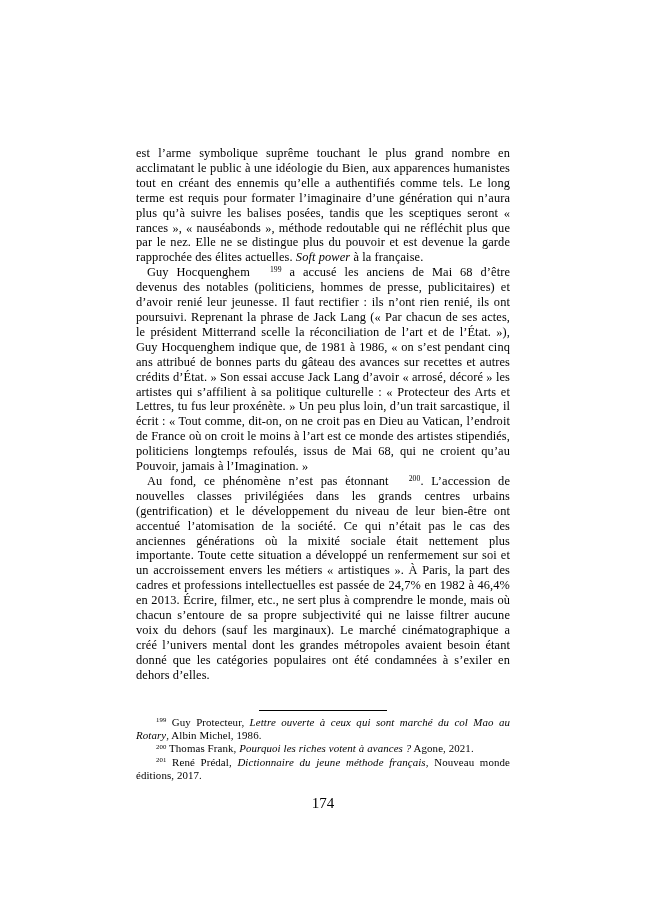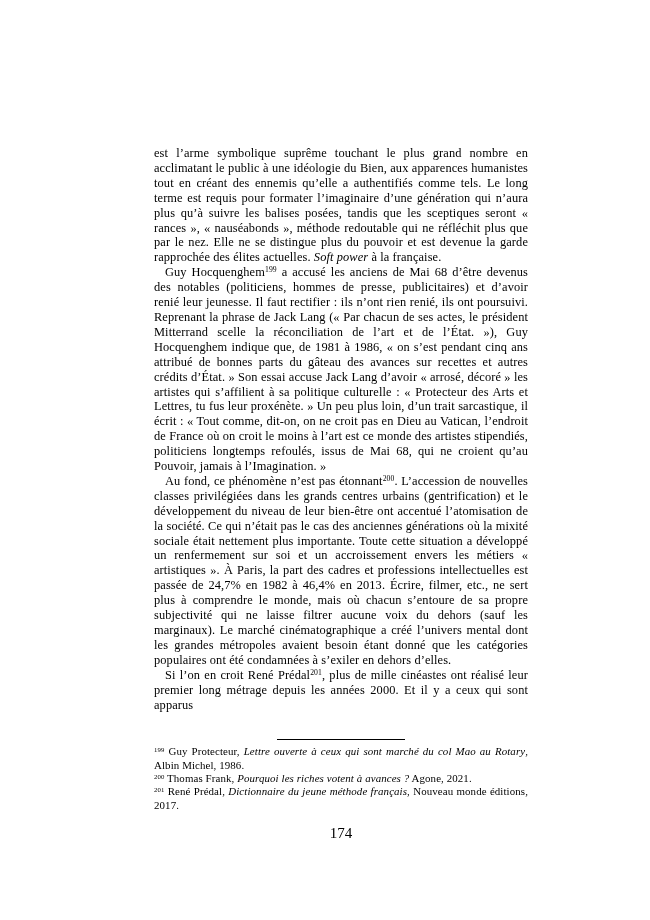--- a/index.html
+++ b/index.html
@@ -11,40 +11,41 @@
     position: relative;
     width: 650px;
     height: 920px;
     background: #ffffff;
     color: #000000;
     font-family: "Liberation Serif", "DejaVu Serif", serif;
     overflow: hidden;
   }
   .text-block {
     position: absolute;
-    left: 154px;
+    left: 136px;
     top: 146px;
     width: 374px;
   }
   .para {
     margin: 0;
     text-align: justify;
     font-size: 12.4px;
     line-height: 14.9px;
     letter-spacing: 0.1px;
   }
   .para.indent {
     text-indent: 11px;
   }
   sup {
     font-size: 0.62em;
     line-height: 0;
     vertical-align: baseline;
     position: relative;
     top: -0.5em;
+    margin-left: 20px;
   }
   em {
     font-style: italic;
   }
   .footnote-sep {
     margin-top: 27px;
     margin-bottom: 5px;
     width: 128px;
     border: 0;
     border-top: 1px solid #000000;
@@ -65,21 +66,20 @@
 </style>
 </head>
 <body>
 
 <div class="page">
   <div class="text-block">
     <div>
         <p class="para"><span>est l’arme symbolique suprême touchant le plus grand nombre en acclimatant le public à une idéologie du Bien, aux apparences humanistes tout en créant des ennemis qu’elle a authentifiés comme tels. Le long terme est requis pour formater l’imaginaire d’une génération qui n’aura plus qu’à suivre les balises posées, tandis que les sceptiques seront « rances », « nauséabonds », méthode redoutable qui ne réfléchit plus que par le nez. Elle ne se distingue plus du pouvoir et est devenue la garde rapprochée des élites actuelles. </span><em>Soft power</em><span> à la française.</span></p>
         <p class="para indent"><span>Guy Hocquenghem</span><sup>199</sup><span> a accusé les anciens de Mai 68 d’être devenus des notables (politiciens, hommes de presse, publicitaires) et d’avoir renié leur jeunesse. Il faut rectifier : ils n’ont rien renié, ils ont poursuivi. Reprenant la phrase de Jack Lang (« Par chacun de ses actes, le président Mitterrand scelle la réconciliation de l’art et de l’État. »), Guy Hocquenghem indique que, de 1981 à 1986, « on s’est pendant cinq ans attribué de bonnes parts du gâteau des avances sur recettes et autres crédits d’État. » Son essai accuse Jack Lang d’avoir « arrosé, décoré » les artistes qui s’affilient à sa politique culturelle : « Protecteur des Arts et Lettres, tu fus leur proxénète. » Un peu plus loin, d’un trait sarcastique, il écrit : « Tout comme, dit-on, on ne croit pas en Dieu au Vatican, l’endroit de France où on croit le moins à l’art est ce monde des artistes stipendiés, politiciens longtemps refoulés, issus de Mai 68, qui ne croient qu’au Pouvoir, jamais à l’Imagination. »</span></p>
         <p class="para indent"><span>Au fond, ce phénomène n’est pas étonnant</span><sup>200</sup><span>. L’accession de nouvelles classes privilégiées dans les grands centres urbains (gentrification) et le développement du niveau de leur bien-être ont accentué l’atomisation de la société. Ce qui n’était pas le cas des anciennes générations où la mixité sociale était nettement plus importante. Toute cette situation a développé un renfermement sur soi et un accroissement envers les métiers « artistiques ». À Paris, la part des cadres et professions intellectuelles est passée de 24,7% en 1982 à 46,4% en 2013. Écrire, filmer, etc., ne sert plus à comprendre le monde, mais où chacun s’entoure de sa propre subjectivité qui ne laisse filtrer aucune voix du dehors (sauf les marginaux). Le marché cinématographique a créé l’univers mental dont les grandes métropoles avaient besoin étant donné que les catégories populaires ont été condamnées à s’exiler en dehors d’elles.</span></p>
-        <p class="para indent"><span>Si l’on en croit René Prédal</span><sup>201</sup><span>, plus de mille cinéastes ont réalisé leur premier long métrage depuis les années 2000. Et il y a ceux qui sont apparus</span></p>
       </div>
     <hr class="footnote-sep">
     <div>
         <p class="footnote"><sup>199</sup><span> Guy Protecteur, </span><em>Lettre ouverte à ceux qui sont marché du col Mao au Rotary</em><span>, Albin Michel, 1986.</span></p>
         <p class="footnote"><sup>200</sup><span> Thomas Frank, </span><em>Pourquoi les riches votent à avances ?</em><span> Agone, 2021.</span></p>
         <p class="footnote"><sup>201</sup><span> René Prédal, </span><em>Dictionnaire du jeune méthode français</em><span>, Nouveau monde éditions, 2017.</span></p>
       </div>
     <div class="page-number">174</div>
   </div>
 </div>

